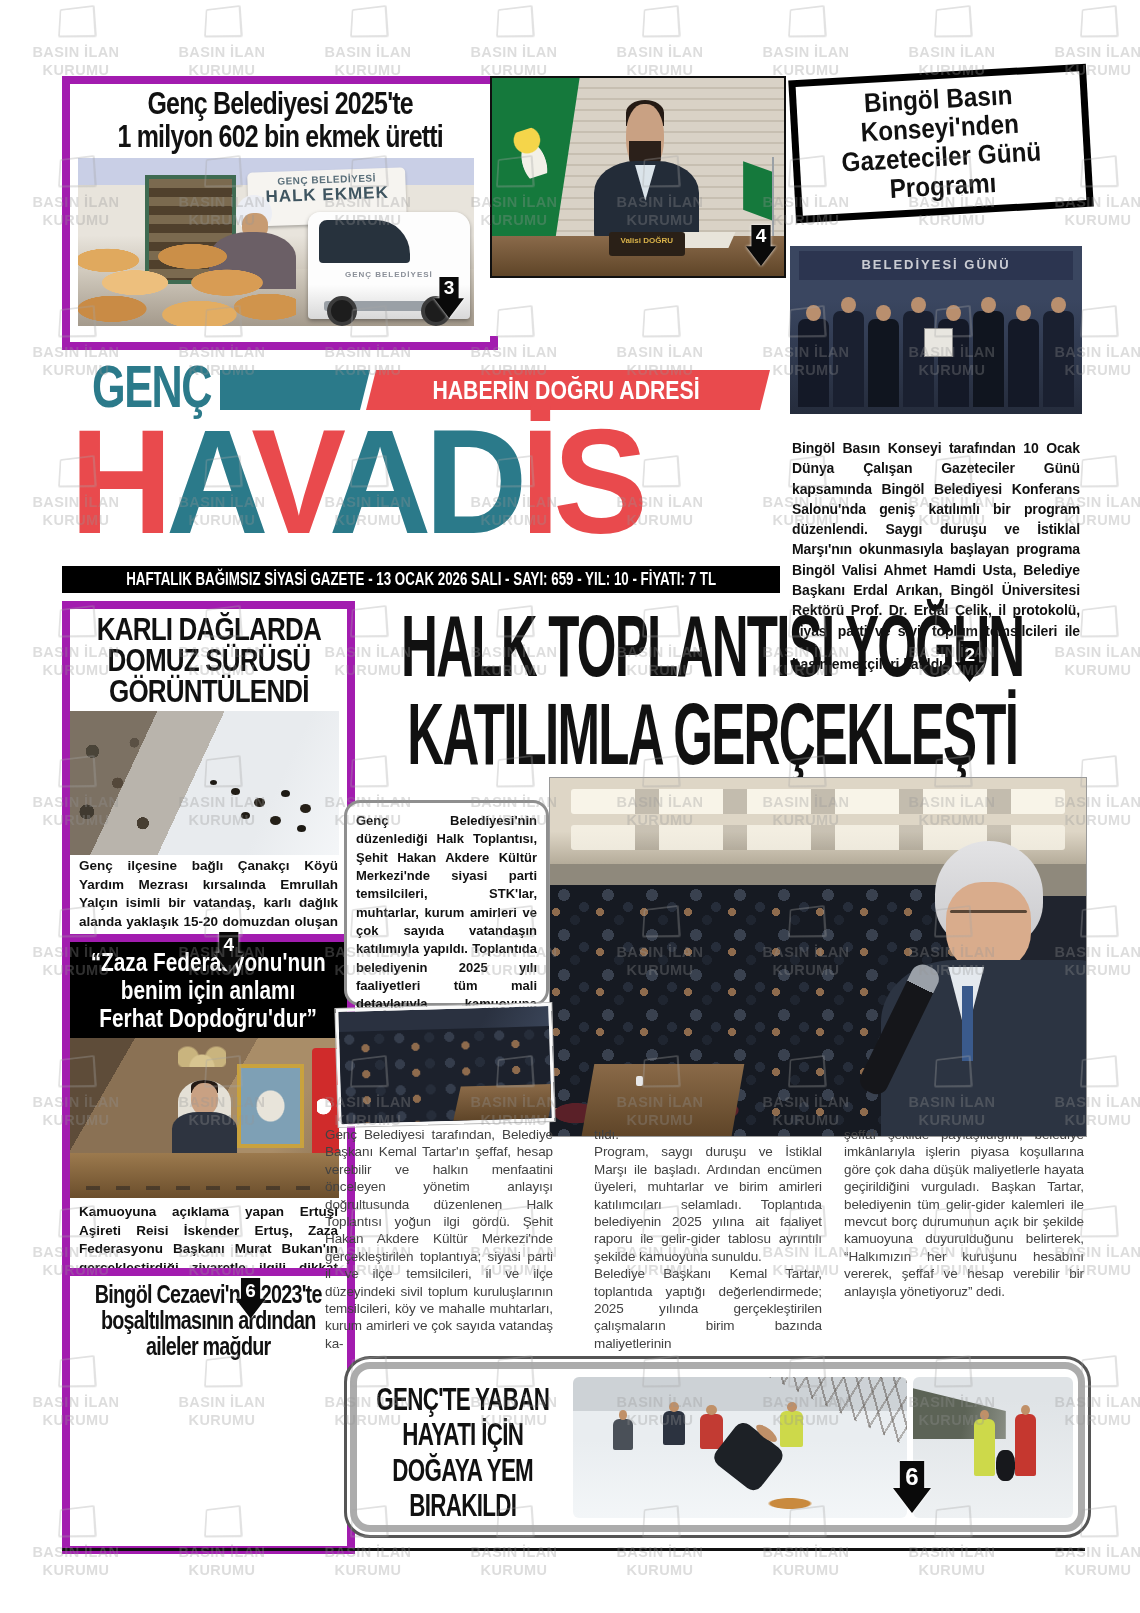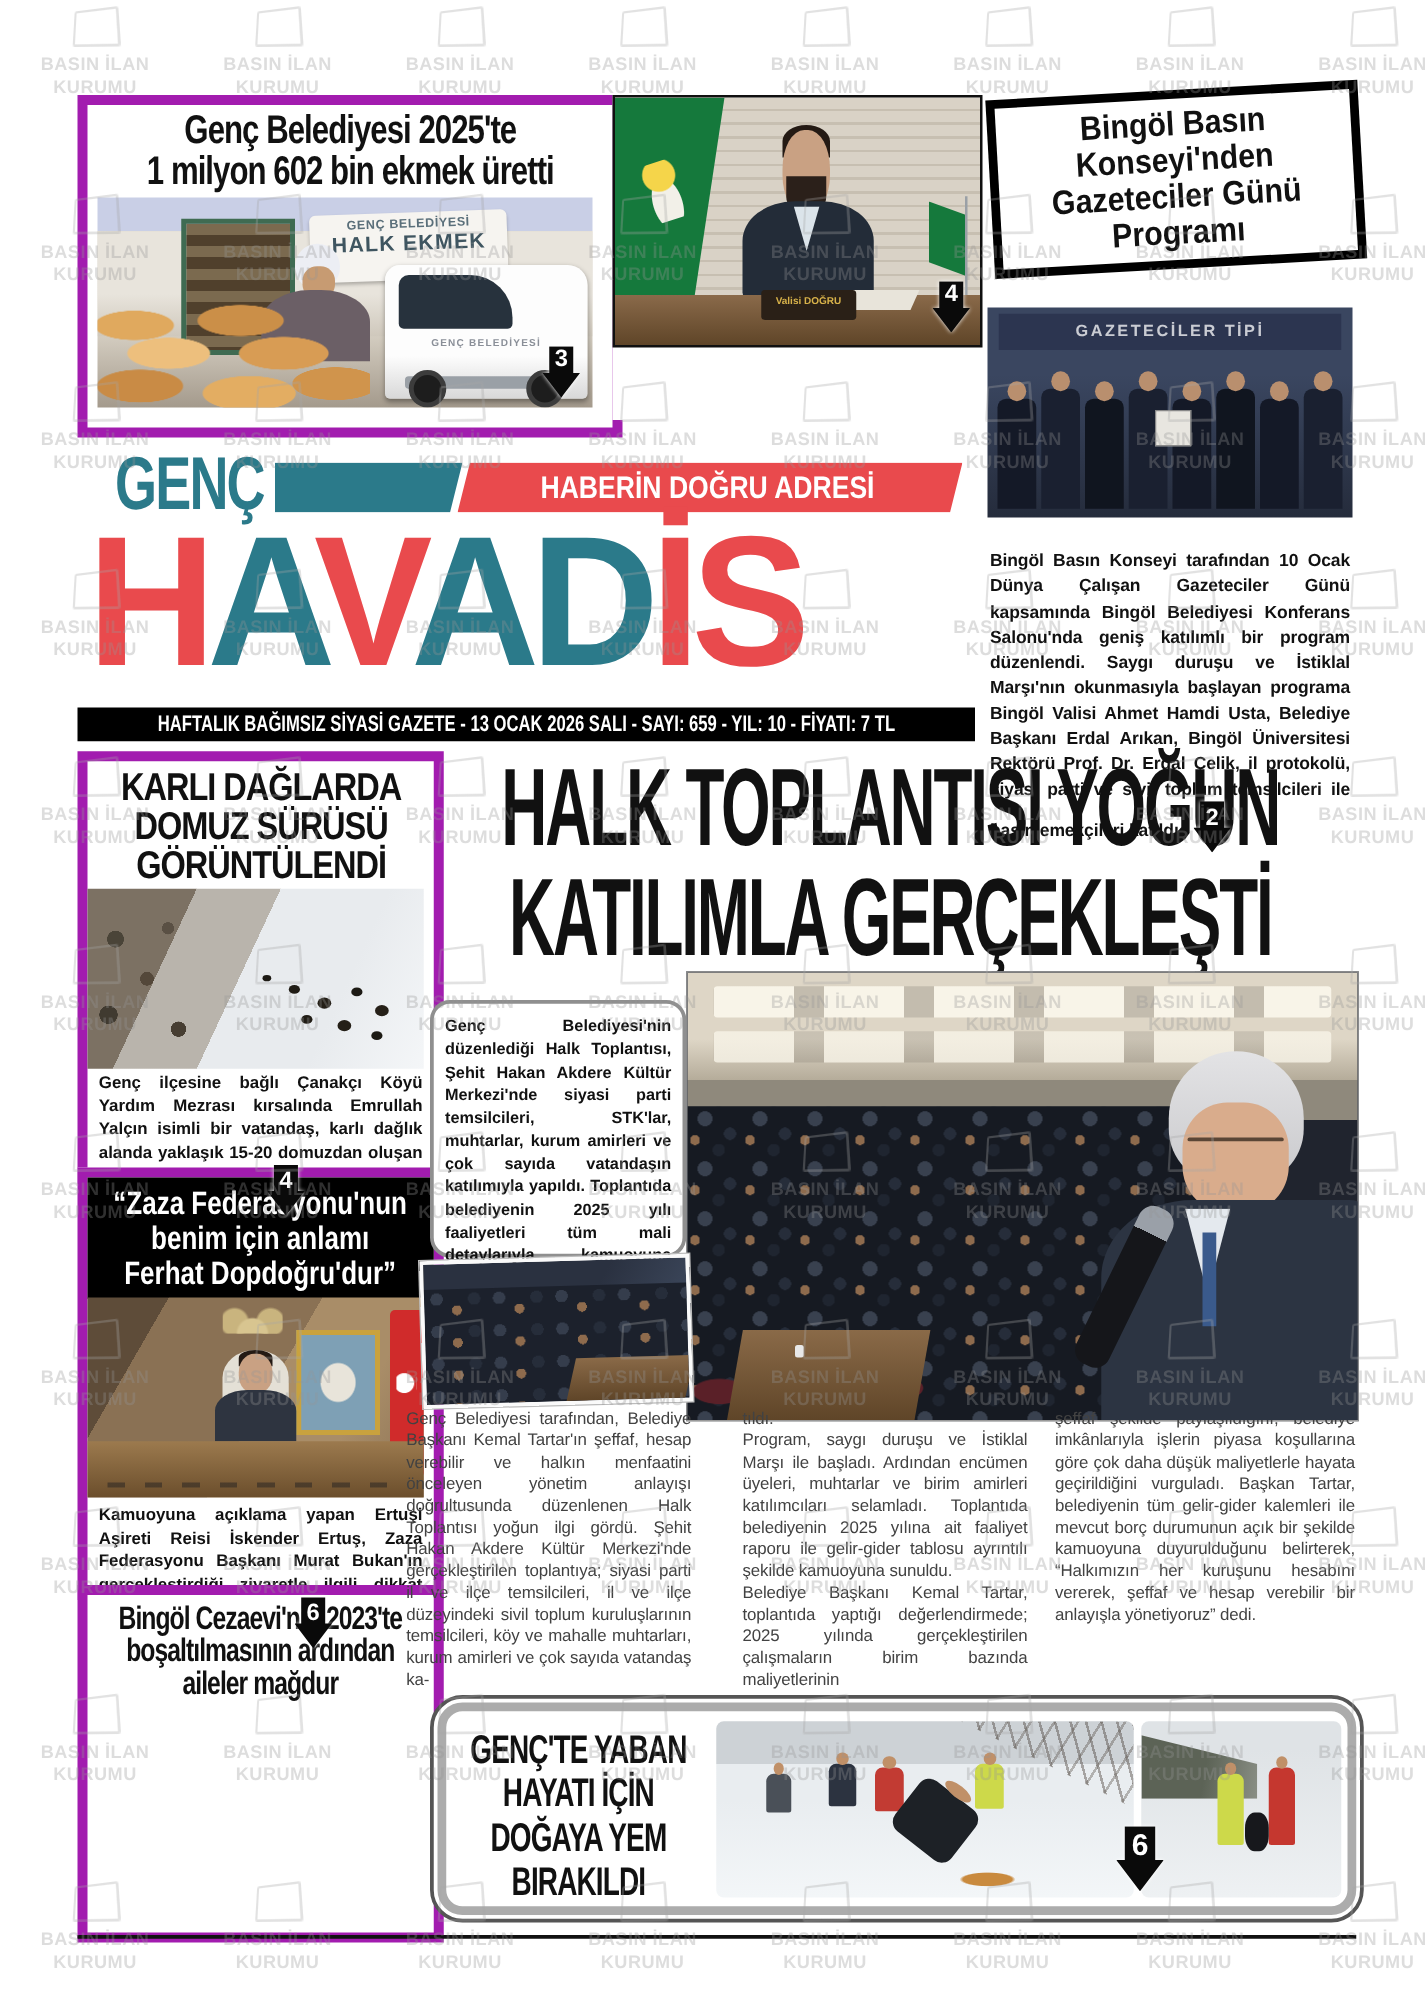--- a/index.html
+++ b/index.html
@@ -299,21 +299,21 @@
   <section class="art art-basin">
     <div class="tilt">
       <h3 class="tilt-in hd-mixed">
         <span class="cx" style="--sx:.9">Bingöl Basın</span>
         <span class="cx" style="--sx:.9">Konseyi'nden</span>
         <span class="cx" style="--sx:.9">Gazeteciler Günü</span>
         <span class="cx" style="--sx:.9">Programı</span>
       </h3>
     </div>
     <div class="ph ph-press">
-      <div class="pr-banner">GAZETECİLER TİPİ</div>
+      <div class="pr-banner">BELEDİYESİ GÜNÜ</div>
       <div class="pr-row">
         <i class="pr-man"></i>
           <i class="pr-man"></i>
           <i class="pr-man"></i>
           <i class="pr-man"></i>
         <i class="pr-man"></i>
           <i class="pr-man"></i>
           <i class="pr-man"></i>
           <i class="pr-man"></i>
       </div>

